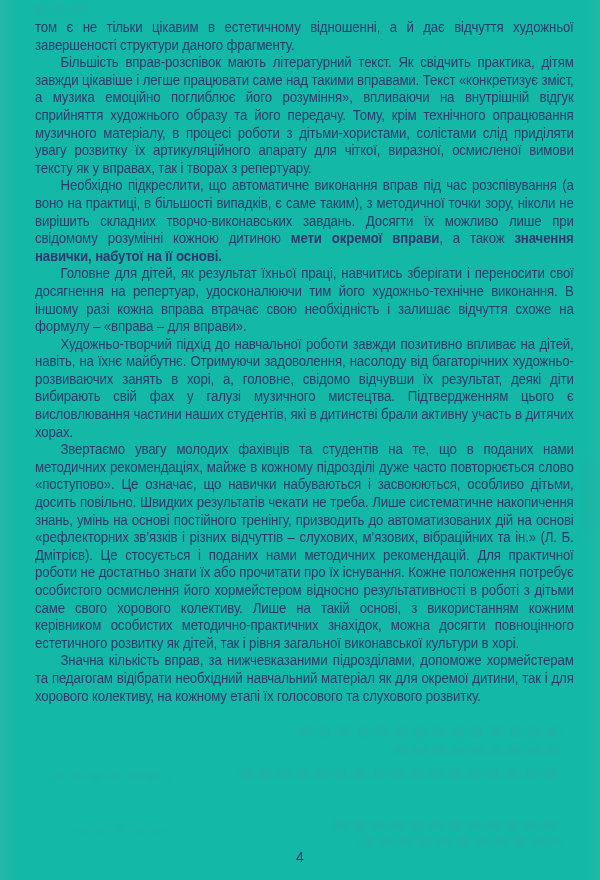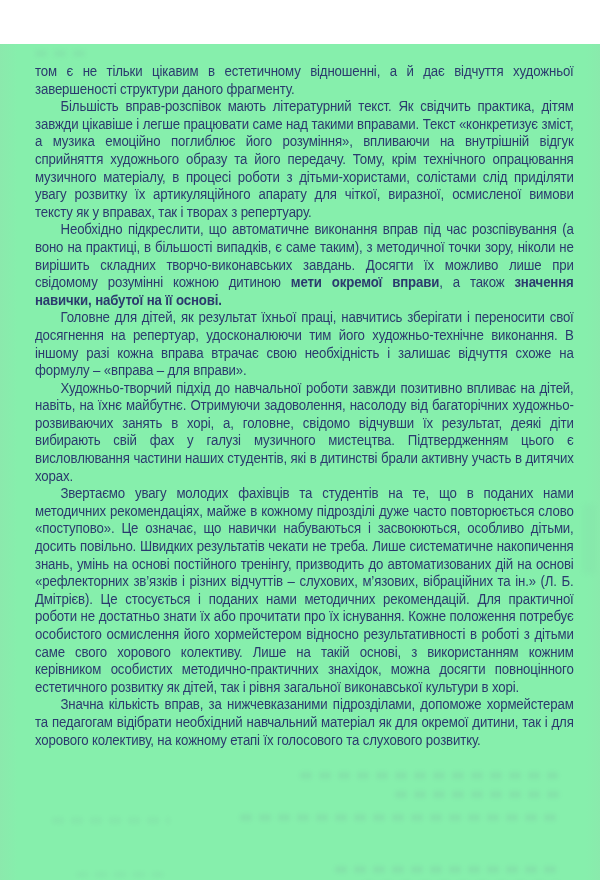--- a/index.html
+++ b/index.html
@@ -5,23 +5,22 @@
   html, body { margin: 0; padding: 0; }
   body {
     width: 600px; height: 880px;
     background: #ffffff;
     font-family: "Liberation Sans", sans-serif;
     position: relative;
     overflow: hidden;
   }
   .page {
     position: absolute; inset: 0;
-    background: #86efac;
+    background: #14b8a6;
     overflow: hidden;
-    margin-top: 44px;
   }
   
   .page::before {
     content: "";
     position: absolute; inset: 0;
     background:
       linear-gradient(90deg, rgba(180,180,175,.10), rgba(0,0,0,0) 18px),
       linear-gradient(270deg, rgba(180,180,175,.08), rgba(0,0,0,0) 14px);
     pointer-events: none;
   }

